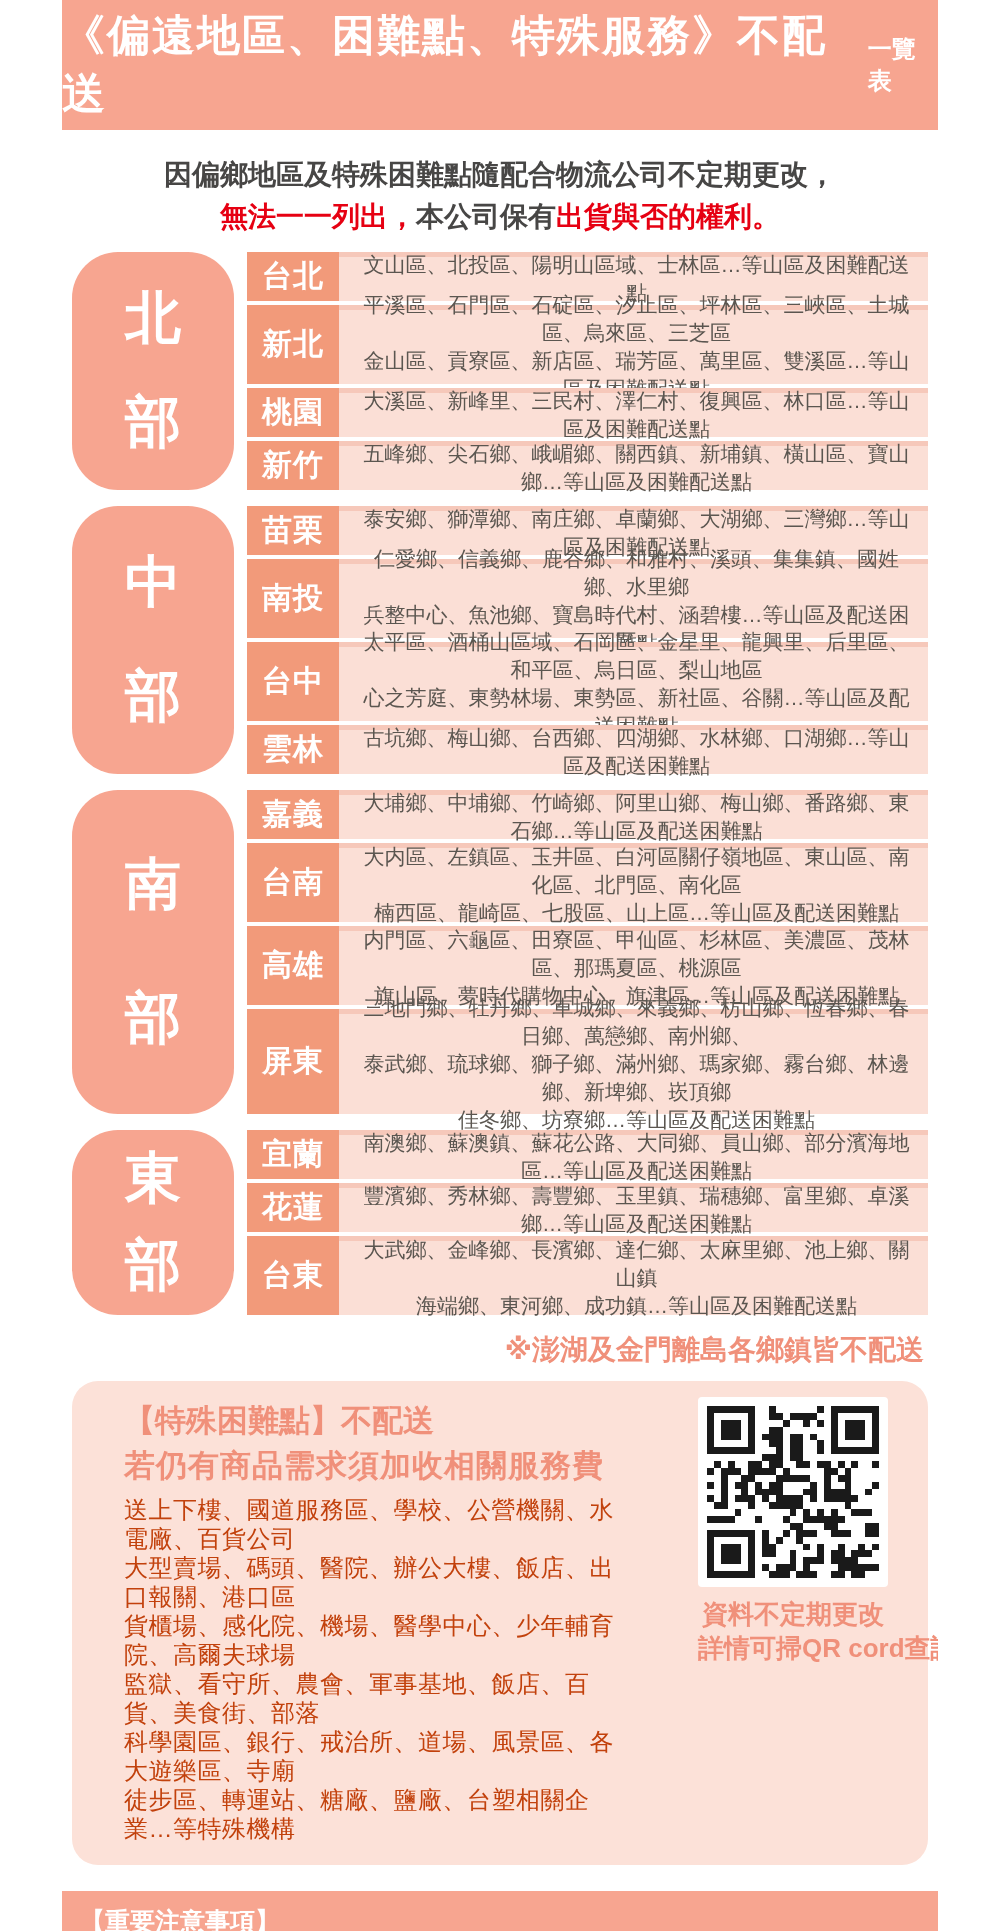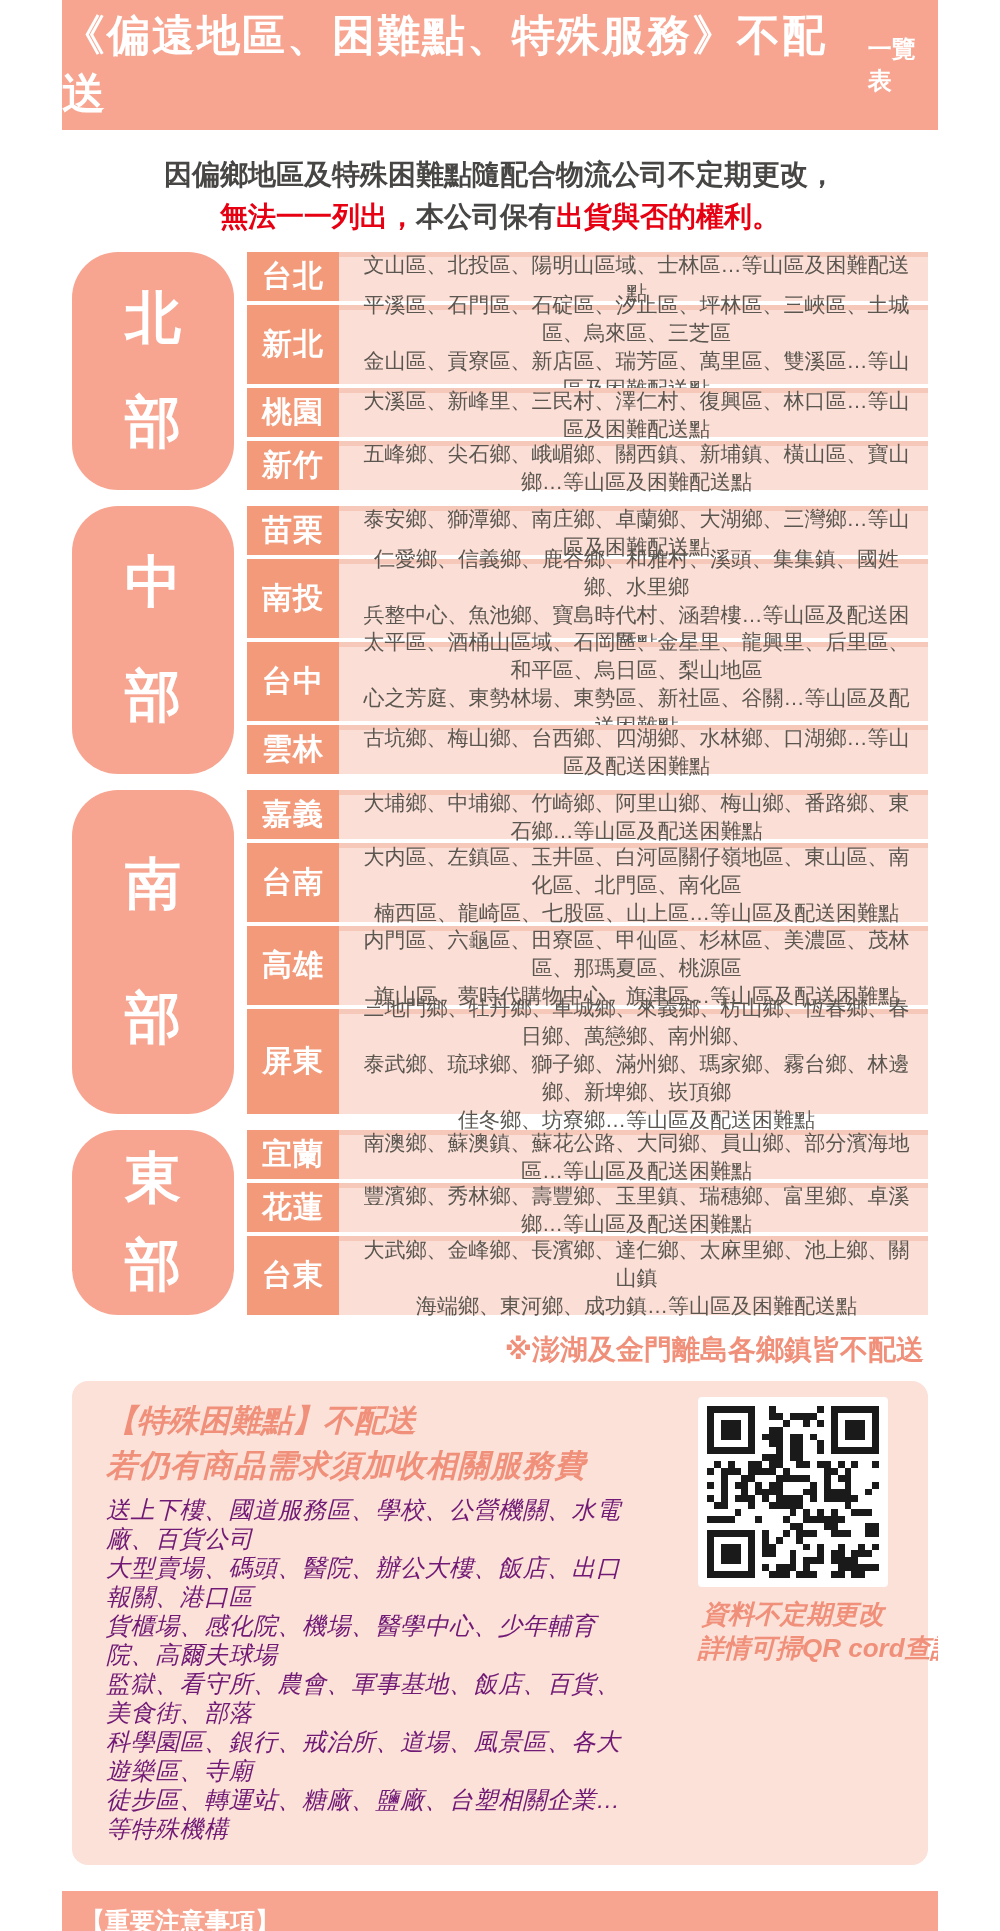--- a/index.html
+++ b/index.html
@@ -52,28 +52,27 @@
   .h3{height:105px;}
   
   .islands{
     margin:16px 14px 0 0;text-align:right;
     color:#F0907A;font-size:28px;font-weight:bold;
   }
   
   .special{
     position:relative;
     margin:12px 10px 0 10px;
-    background:#FCE1D8;border-radius:16px;
-    padding:18px 290px 22px 34px;
+    background:#FCE1D8;border-radius:26px;
+    padding:18px 290px 22px 52px;
     box-sizing:border-box;
-    font-style:italic;
   }
   .special .s-title{color:#F0907A;font-size:31px;font-weight:bold;line-height:44px;}
   .special .s-sub{color:#F0907A;font-size:31px;font-weight:bold;line-height:46px;letter-spacing:1px;}
-  .special .s-body{margin-top:6px;color:#701a75;font-size:24px;line-height:29px;white-space:pre-line;letter-spacing:0.5px;}
+  .special .s-body{margin-top:6px;color:#c2410c;font-size:24px;line-height:29px;white-space:pre-line;letter-spacing:0.5px;}
   .qr-wrap{position:absolute;top:16px;right:40px;width:190px;text-align:center;}
   .qr{
     width:172px;height:172px;background:#ffffff;border-radius:4px;
     padding:9px;display:block;margin:0 auto;
   }
   .qr svg{width:100%;height:100%;display:block;}
   .qr-cap{margin-top:10px;color:#F0907A;font-size:26px;font-weight:bold;line-height:34px;white-space:nowrap;}
   
   .notice{
     margin-top:26px;flex:1;

